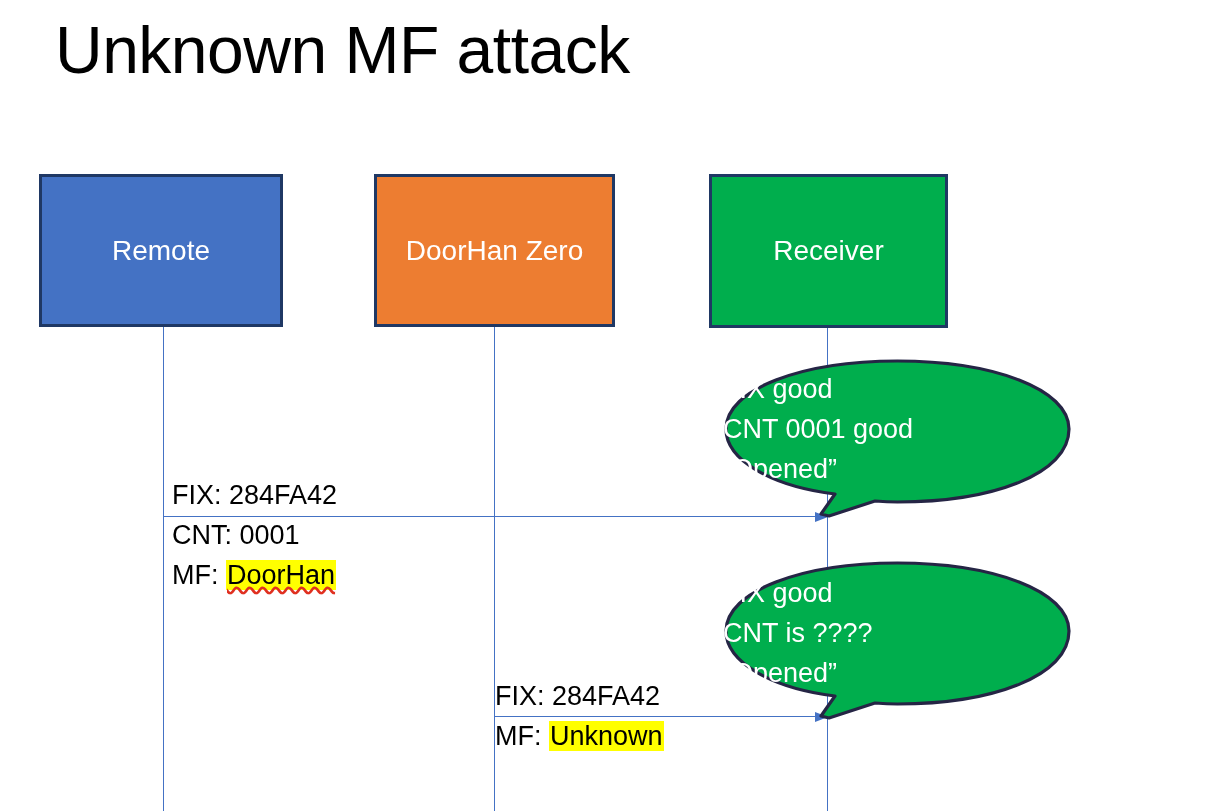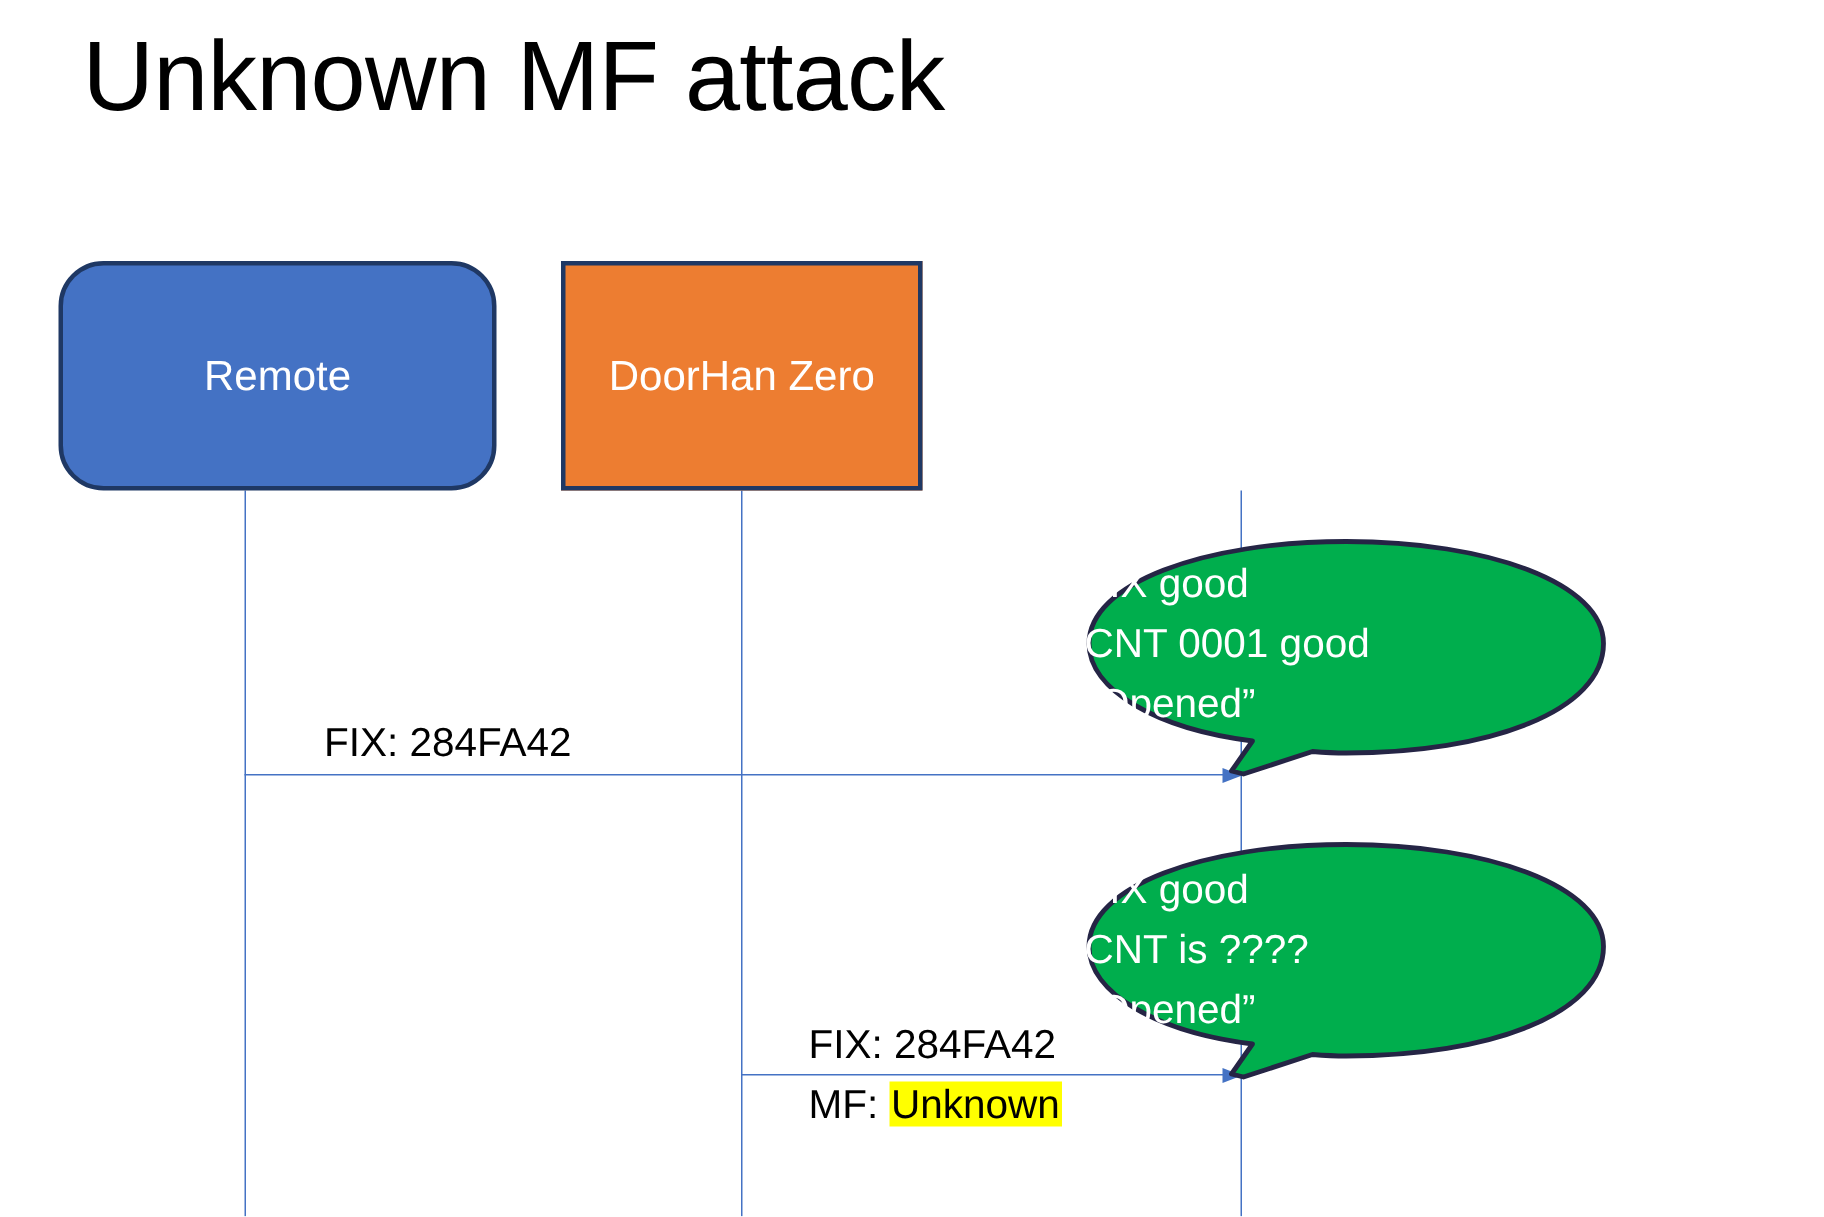--- a/index.html
+++ b/index.html
@@ -58,23 +58,22 @@
   }
   .actor-label {
     color: #ffffff;
     font-size: 28px;
     line-height: 34px;
     font-weight: 400;
     text-align: center;
     white-space: nowrap;
   }
   #box-remote {
-    left: 39px; top: 174px; width: 292px; height: 153px;
+    left: 39px; top: 174px; width: 244px; height: 153px;
     background: #4472C4;
-    border-radius: 30px;
   }
   #box-flipper {
     left: 374px; top: 174px; width: 241px; height: 153px;
     background: #ED7D31;
   }
   #box-receiver {
     left: 709px; top: 174px; width: 239px; height: 154px;
     background: #00AE4D;
   }
 
@@ -99,21 +98,21 @@
   #arrow-2 { left: 494px; top: 716px; width: 333px; }
 
   
   .msg-text {
     position: absolute;
     color: #000000;
     font-size: 27px;
     line-height: 40px;
     white-space: nowrap;
   }
-  .msg-line { display: block; height: 40px; margin-left: 44px; }
+  .msg-line { display: block; height: 40px; }
   .hl {
     background: #FFFF00;
     padding: 0 1px;
   }
   .sq {
     text-decoration: underline wavy #E03020;
     text-decoration-skip-ink: none;
     text-underline-offset: 2px;
   }
   #msg1-top   { left: 172px; top: 475px; }
@@ -152,27 +151,34 @@
   <div class="lifeline receiver"></div>
 
   <div id="box-remote" class="actor-box">
     <span class="actor-label">Remote</span>
   </div>
 
   <div id="box-flipper" class="actor-box">
     <span class="actor-label">DoorHan Zero</span>
   </div>
 
+  <div id="box-receiver" class="actor-box">
+    <span class="actor-label">Receiver</span>
+  </div>
 
   <div id="arrow-1" class="msg-arrow"></div>
 
   <div id="msg1-top" class="msg-text">
     <span class="msg-line">FIX: 284FA42</span>
   </div>
 
+  <div id="msg1-body" class="msg-text">
+    <span class="msg-line">CNT: 0001</span>
+    <span class="msg-line"><span>MF: </span><span class="hl sq">DoorHan</span></span>
+  </div>
 
   <div id="arrow-2" class="msg-arrow"></div>
 
   <div id="msg2-top" class="msg-text">
     <span class="msg-line">FIX: 284FA42</span>
   </div>
 
   <div id="msg2-body" class="msg-text">
     <span class="msg-line"><span>MF: </span><span class="hl">Unknown</span></span>
   </div>

